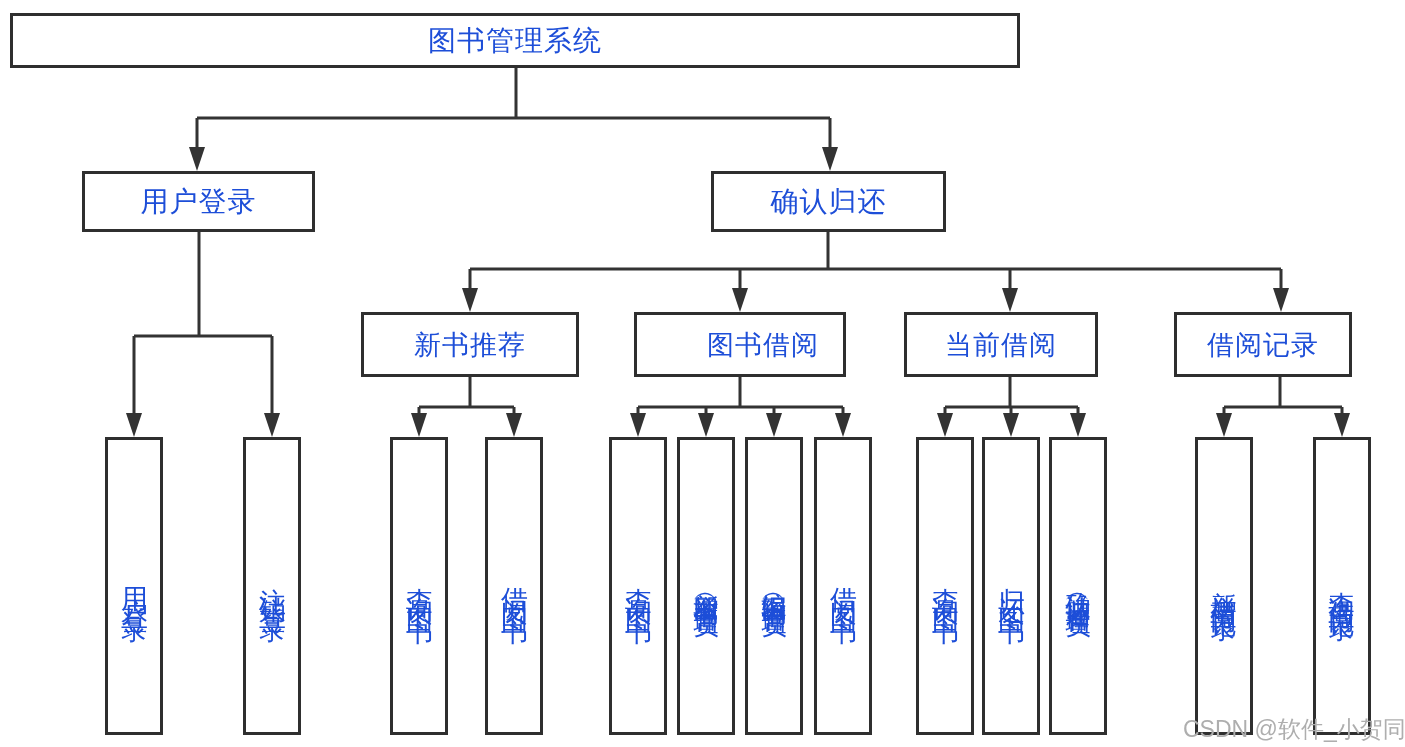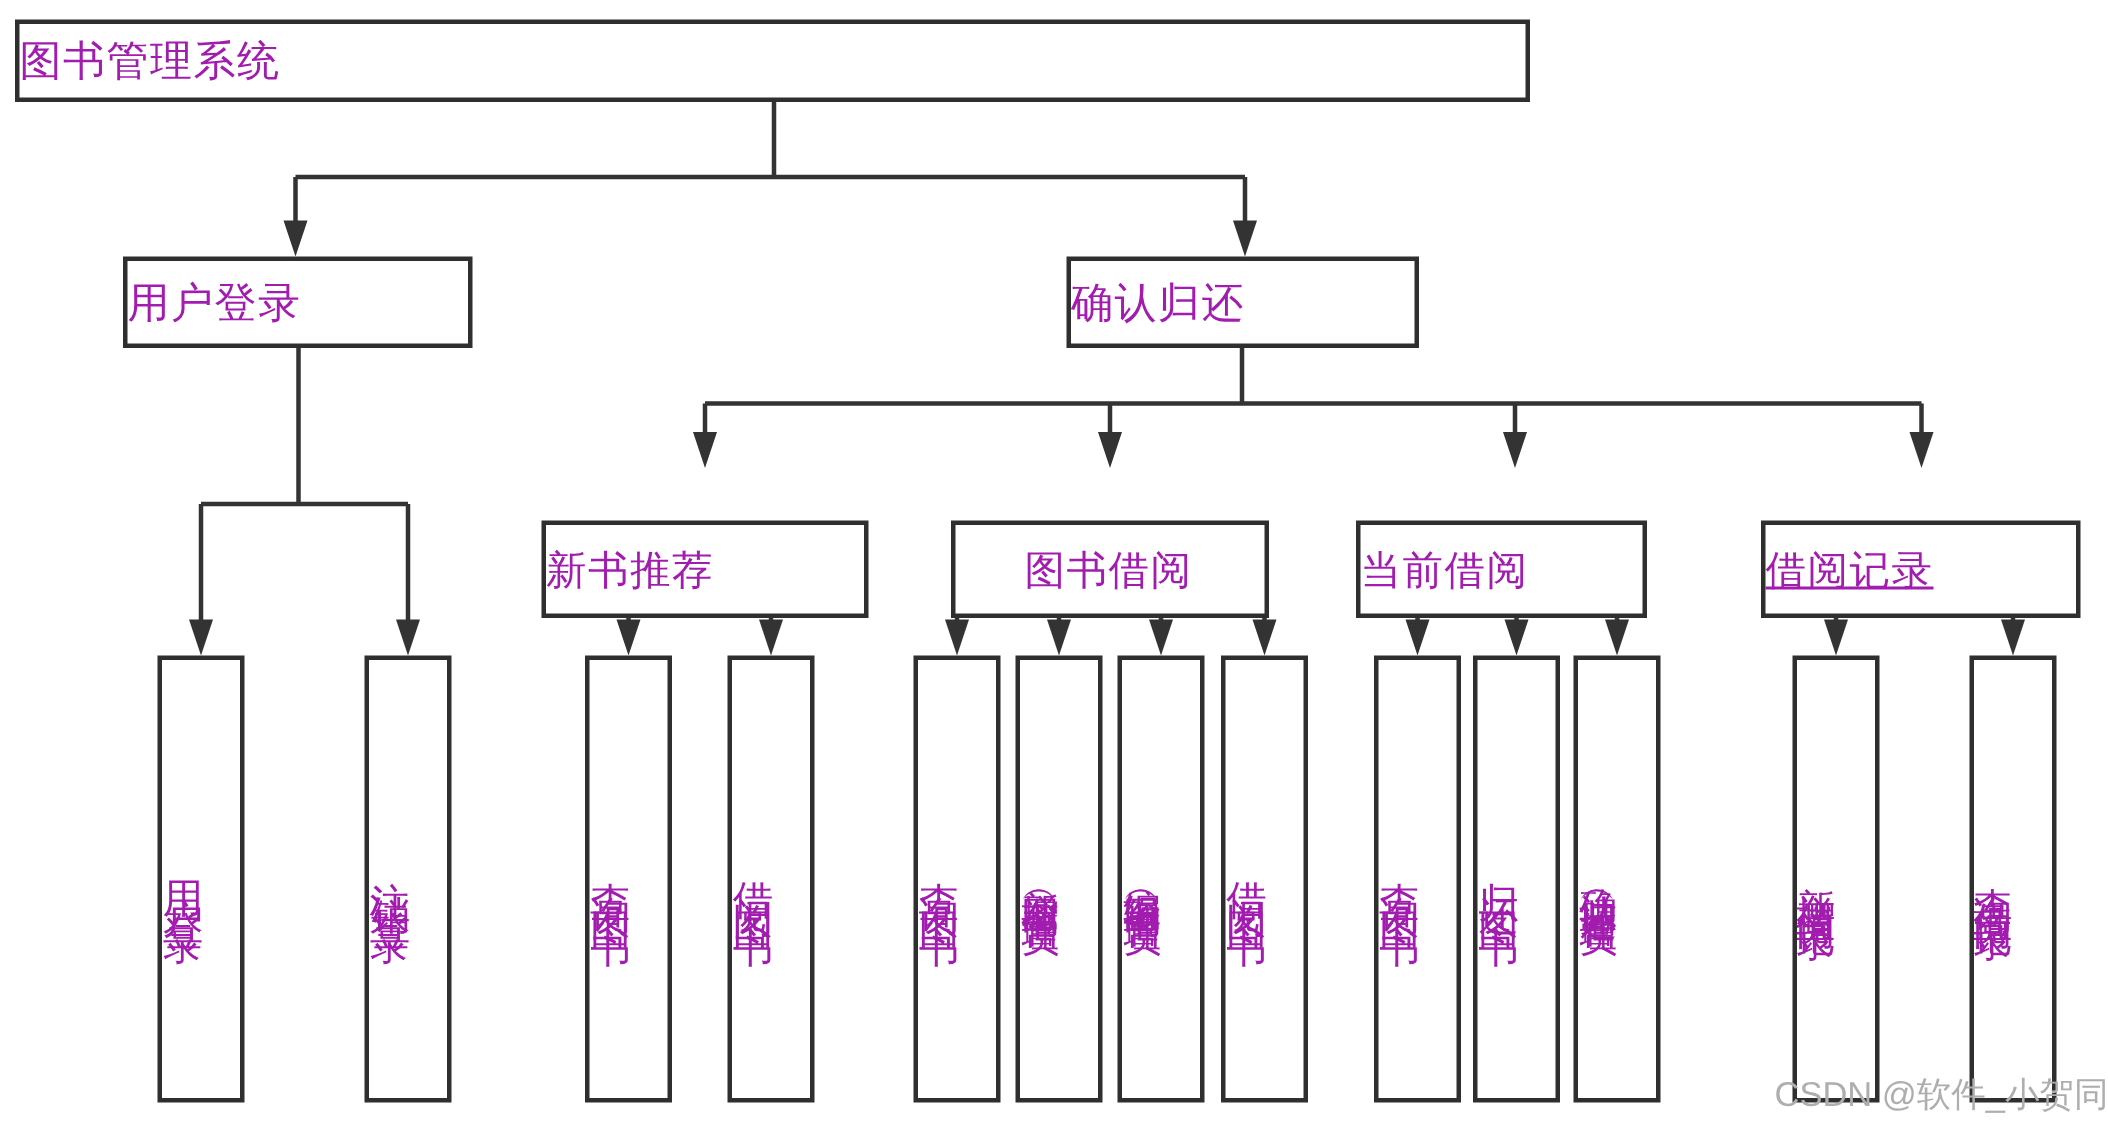--- a/index.html
+++ b/index.html
@@ -17,31 +17,32 @@
     width: 1405px; height: 747px;
     pointer-events: none;
   }
   .box {
     position: absolute;
     box-sizing: border-box;
     border: 3px solid #2f2f2f;
     background: #ffffff;
     display: flex;
     align-items: center;
-    color: #a21caf;
+    justify-content: center;
+    color: #1d4ed8;
   }
   .hbox { font-size: 28px; letter-spacing: 1px; }
   .root-box   { left: 10px;  top: 13px;  width: 1010px; height: 55px; }
   .lv2-a      { left: 82px;  top: 171px; width: 233px;  height: 61px; }
   .lv2-b      { left: 711px; top: 171px; width: 235px;  height: 61px; }
-  .lv3 { top: 312px; height: 65px; font-size: 27px; margin-top: 35px; }
+  .lv3 { top: 312px; height: 65px; font-size: 27px; }
   .lv3-0 { left: 361px;  width: 218px; }
   .lv3-1 { left: 634px;  width: 212px; padding-left: 46px; }
   .lv3-2 { left: 904px;  width: 194px; }
-  .lv3-3 { left: 1174px; width: 213px; text-decoration: underline; }
+  .lv3-3 { left: 1174px; width: 178px; }
   .leaf { top: 437px; width: 58px; height: 298px; }
   .leaf .vtext {
     writing-mode: vertical-rl;
     text-orientation: mixed;
     font-size: 27px;
     letter-spacing: 10px;
     line-height: 1;
     white-space: nowrap;
   }
   .leaf.mid  .vtext { font-size: 26px; letter-spacing: 5px; }

